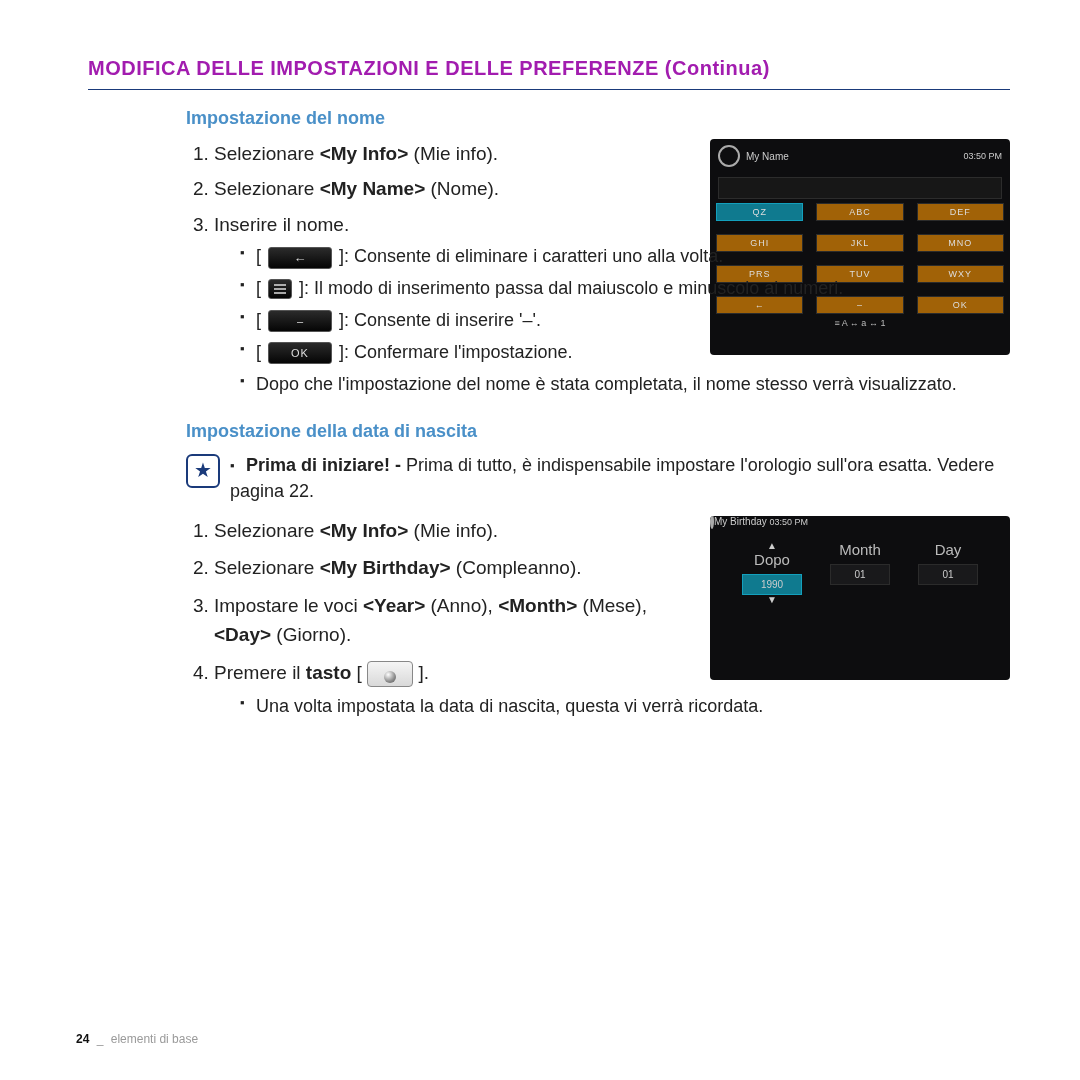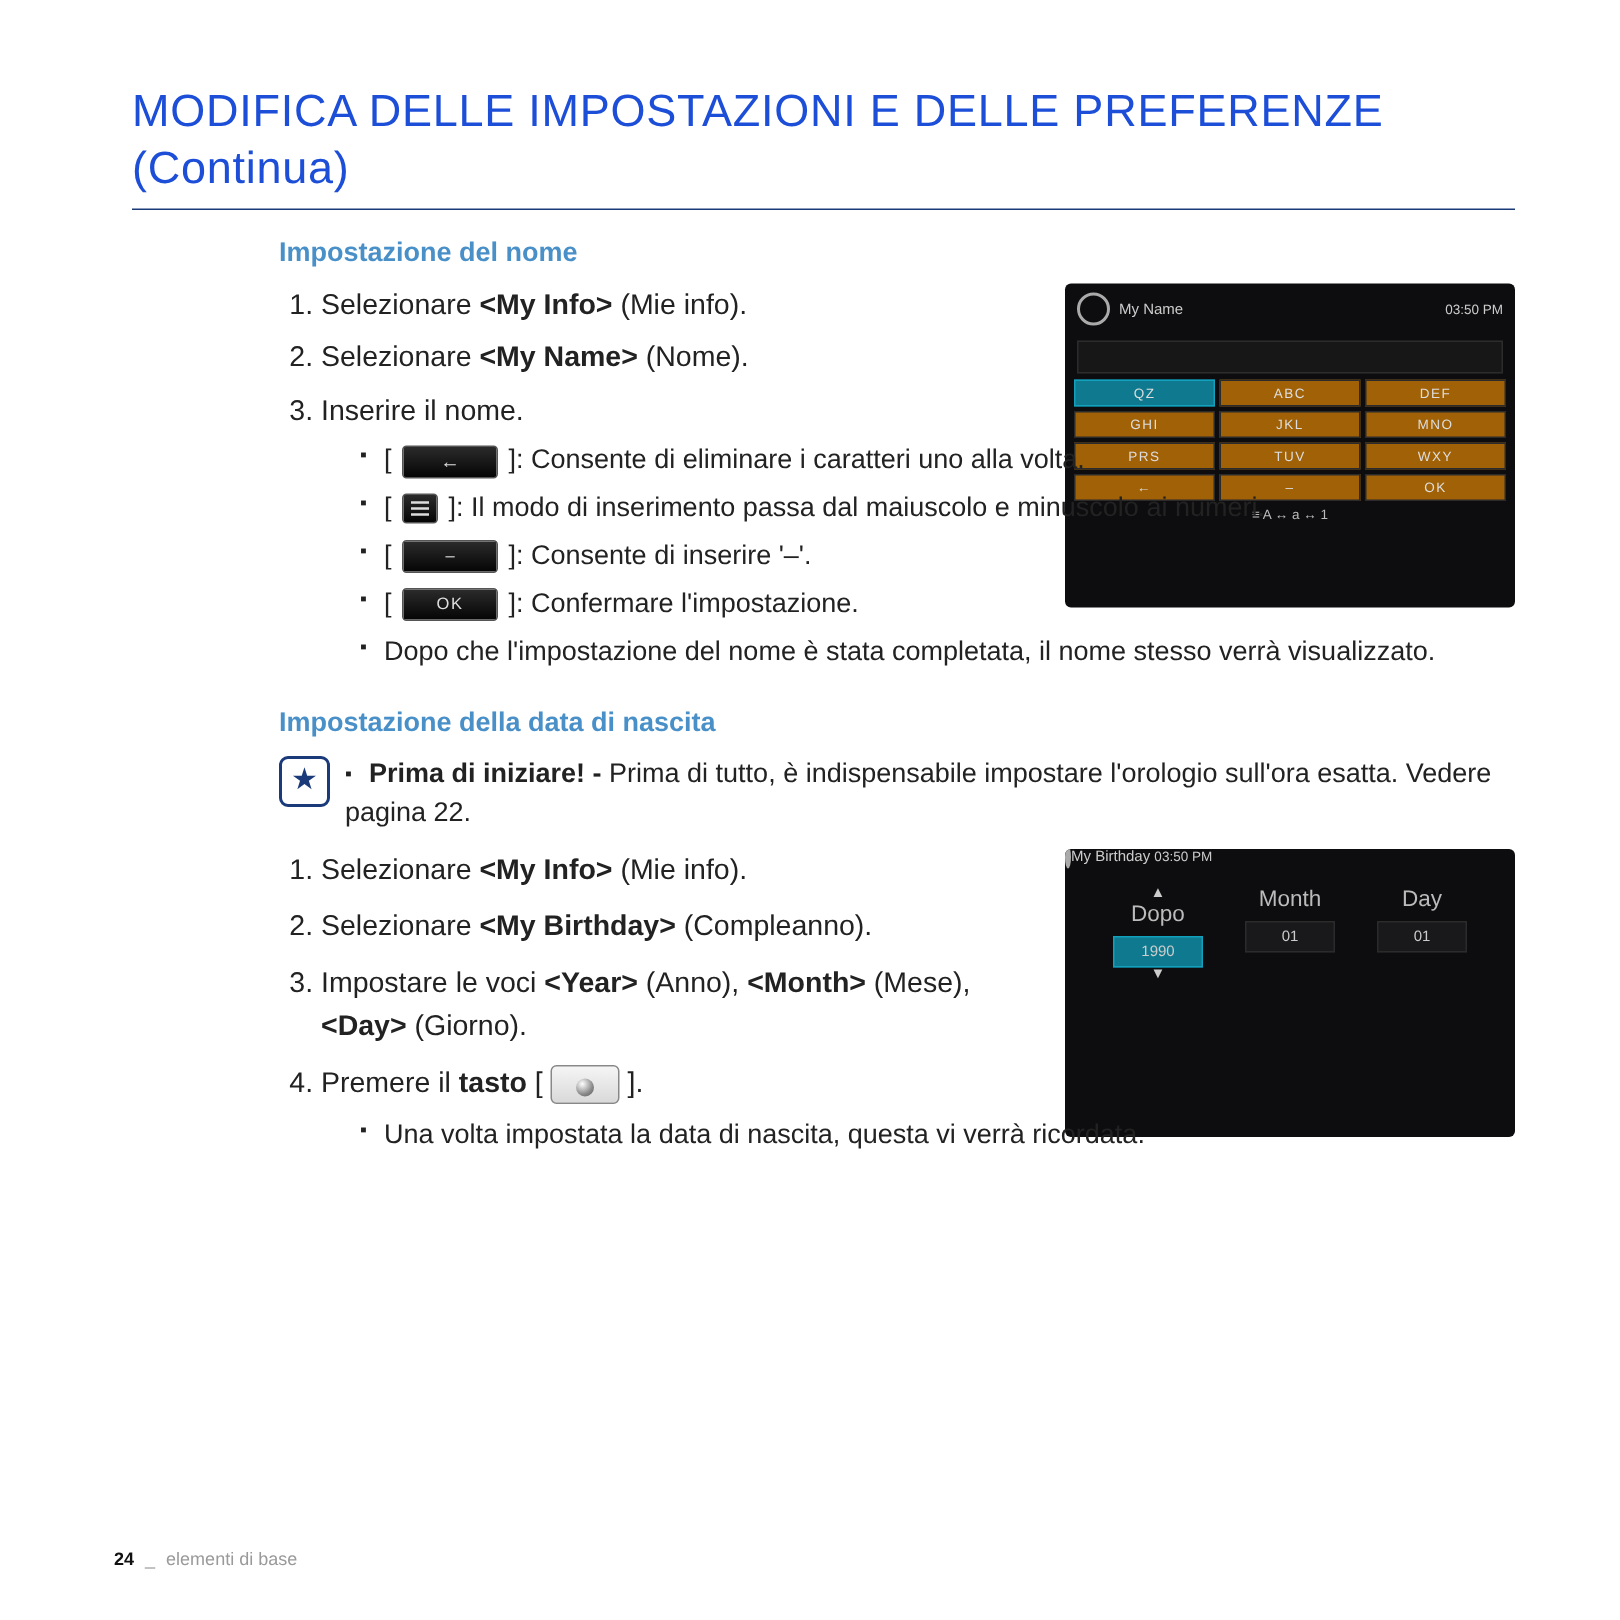--- a/index.html
+++ b/index.html
@@ -9,23 +9,23 @@
     height: 1080px;
     font-family: Arial, Helvetica, sans-serif;
     background: #fff;
     color: #222;
     position: relative;
   }
   .page {
     padding: 56px 70px 30px 88px;
   }
   .main-title {
-    color: #1d4ed8;
-    font-size: 30px;
-    font-weight: normal;
+    color: #a21caf;
+    font-size: 20px;
+    font-weight: bold;
     letter-spacing: .5px;
     line-height: 1.25;
     margin-bottom: 8px;
   }
   hr.rule {
     border: none;
     border-top: 1px solid #1a3a7a;
     margin: 6px 0 18px 0;
   }
   .subheading {
@@ -110,31 +110,31 @@
   }
   .screenshot .topbar {
     display:flex; align-items:center; gap:6px;
     padding:6px 8px; font-size:10px;
   }
   .gear { width:18px; height:18px; border:2px solid #aaa; border-radius:50%; position:relative;}
   .clock { margin-left:auto; font-size:9px; color:#ccc;}
   .inputline {
     margin:4px 8px; height:20px; background:#171717; border:1px solid #2c2c2c;
   }
-  .kb { margin:4px 6px; display:grid; grid-template-columns:repeat(3,1fr); gap:3px;}
+  .kb { margin:4px 6px; display:grid; grid-template-columns:repeat(3,1fr); gap:13px;}
   .kb div {
     background:#a16207; border:1px solid #2b2b2b; text-align:center;
     font-size:9px; padding:3px 0; letter-spacing:1px; color:#ddd;
   }
   .kb .sel { background:#0f7a8f; border-color:#13a0bd; }
   .footerline { text-align:center; font-size:9px; color:#bbb; margin-top:4px;}
 
   .screenshot2 {
     position:absolute; right:0; top:0;
-    width:300px; height:192px;
+    width:300px; height:164px;
     background:#0d0d0f; border-radius:4px; color:#ccc; font-size:10px; overflow:hidden;
   }
   .spin-row { display:flex; justify-content:center; gap:28px; margin-top:14px; font-size:10px;}
   .spin-col { text-align:center; width:60px;}
   .spin-col .lbl { color:#bbb; font-size:15px; margin-bottom:6px;}
   .spin-col .val {
     background:#19191b; border:1px solid #2b2b2b; padding:4px 0; font-size:10px;
     position:relative;
   }
   .spin-col.sel .val { background:#0f7a8f; border-color:#13a0bd;}

